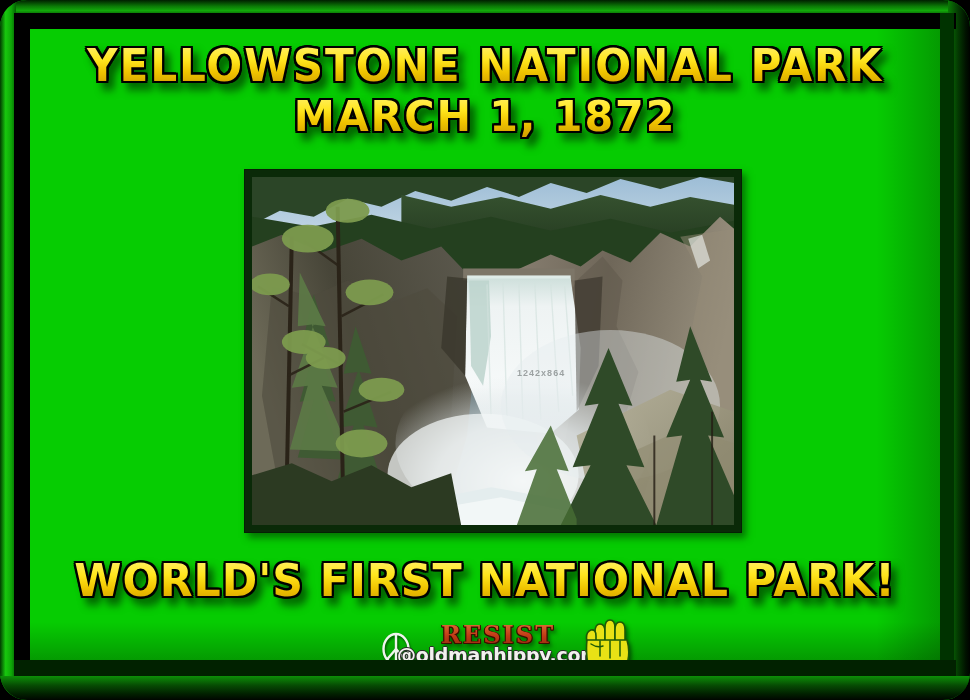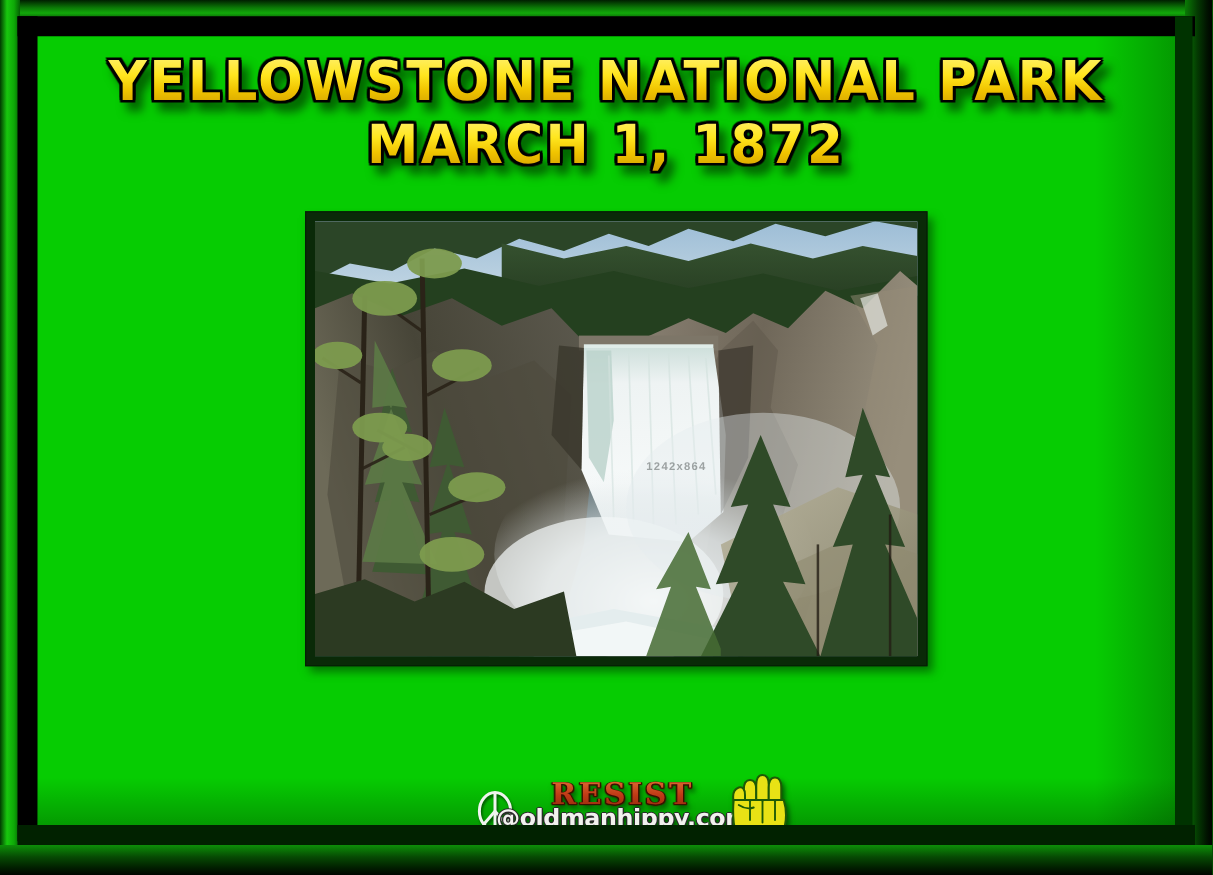--- a/index.html
+++ b/index.html
@@ -8,20 +8,21 @@
   body {
     font-family:"Liberation Sans", sans-serif;
   }
 
   
   #poster{
     position:relative;
     width:970px; height:700px;
     background:#00c500;
     overflow:hidden;
+    border-radius:27px;
   }
 
   
   .bevel-top{
     position:absolute; left:0; top:0; width:970px; height:14px;
     background:linear-gradient(to bottom,#001f00 0%,#0b7a06 45%,#12a80a 75%,#0a6b05 100%);
     z-index:6;
   }
   .bevel-bottom{
     position:absolute; left:0; bottom:0; width:970px; height:24px;
@@ -327,20 +328,23 @@
             <path d="M404,260 L404,350"></path>
               <path d="M462,236 L462,350"></path>
           </g>
 
           <path d="M0,300 L40,288 L80,306 L120,290 L160,312 L200,298 L210,350 L0,350 Z" fill="#2c3a22"></path>
         </svg>
         <span class="photo-watermark">1242x864</span>
       </div>
     </div>
 
+    <div class="tagline-block">
+      <span class="tagline">World's First National Park!</span>
+    </div>
 
     <div class="signature">
       <div class="sig-inner">
 
         <span class="peace-icon">
           <svg viewBox="0 0 30 34">
             <ellipse cx="15" cy="17" rx="12.5" ry="15" fill="none" stroke="#f0f4ee" stroke-width="2.4"></ellipse>
             <line x1="15" y1="3" x2="15" y2="31" stroke="#f0f4ee" stroke-width="2.4"></line>
             <line x1="15" y1="17" x2="5.5" y2="28" stroke="#f0f4ee" stroke-width="2.4"></line>
             <line x1="15" y1="17" x2="24.5" y2="28" stroke="#f0f4ee" stroke-width="2.4"></line>

